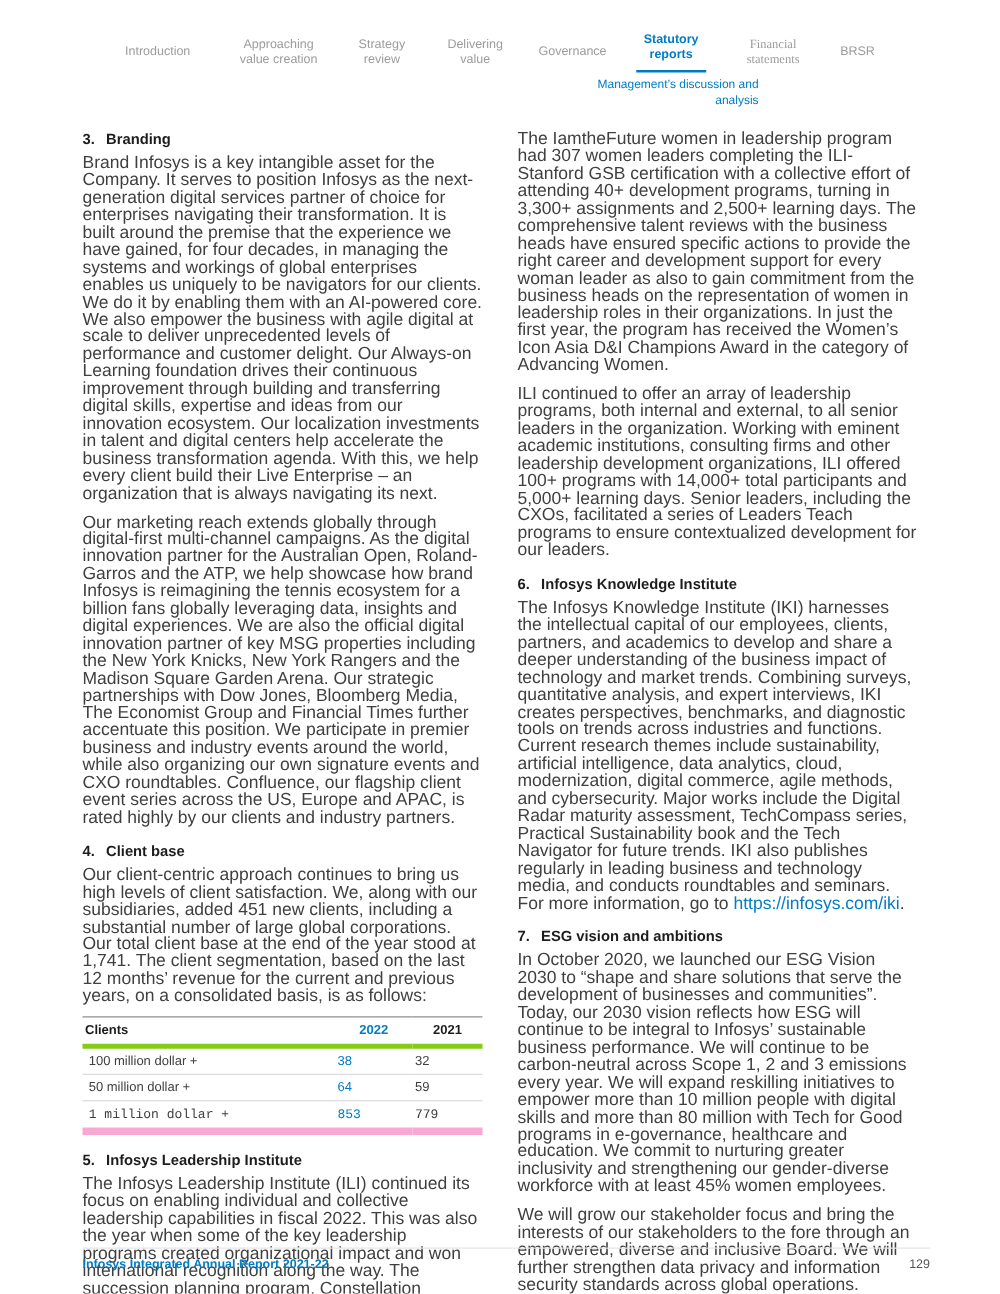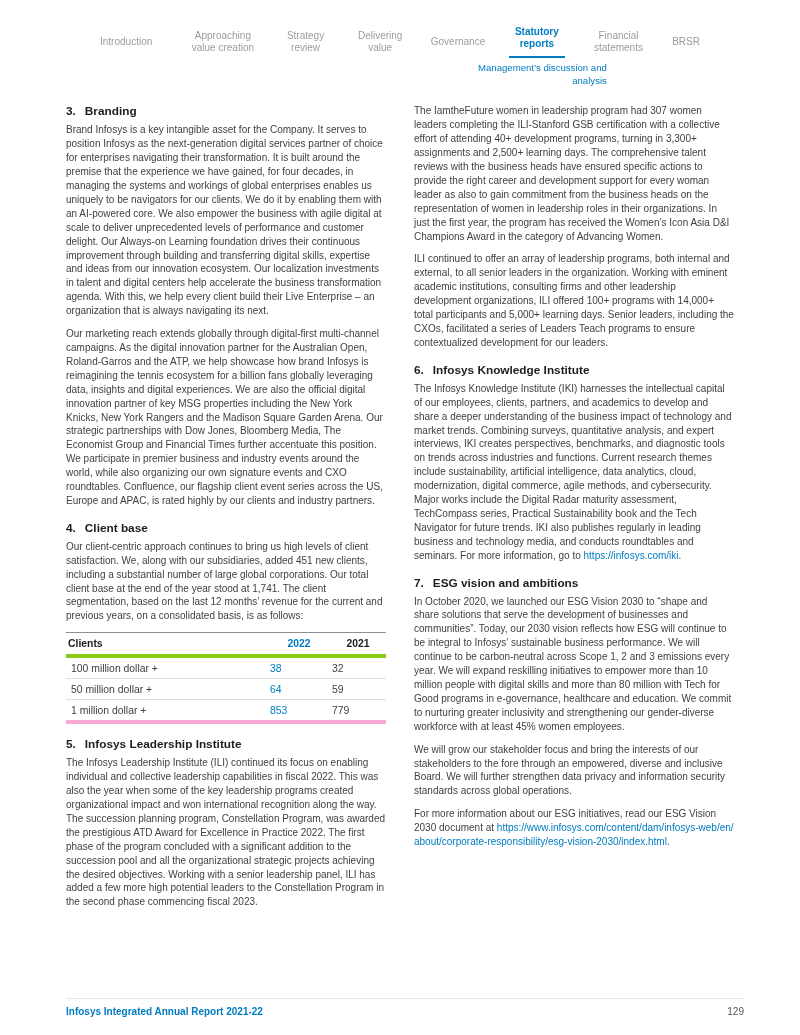--- a/index.html
+++ b/index.html
@@ -25,21 +25,21 @@
     font-size: 10px;
     line-height: 1.22;
     color: #9c9c9c;
     text-align: center;
     cursor: default;
   }
   .nav-tab.w66 { width: 70px; margin-left: 12px; }
   .nav-tab.w46 { width: 48px; }
   .nav-tab.w52 { width: 54px; }
   .nav-tab.w50 { width: 56px; }
-  .nav-tab.w58 { width: 60px; }
+  .nav-tab.w58 { width: 60px; font-family: Liberation Serif, serif; }
   .nav-tab.active {
     color: #007CC3;
     font-weight: bold;
     border-bottom: 2px solid #007CC3;
     padding: 0 6px 6px 6px;
     position: relative;
   }
   .subnav {
     position: absolute;
     top: calc(100% + 6px);
@@ -63,21 +63,21 @@
   .section-heading {
     display: flex;
     gap: 9px;
     font-size: 11.8px;
     font-weight: bold;
     color: #1d1d1d;
     margin: 13px 0 5px 0;
   }
   .section-heading.first { margin-top: 0; }
   p.body {
-    font-size: 10px;
+    font-size: 14px;
     line-height: 13.9px;
     margin: 0 0 9px 0;
     color: #3f3f3f;
   }
   a.link, .link { color: #007CC3; text-decoration: none; word-break: break-all; cursor: pointer; }
   
   table.client-table {
     width: 100%;
     border-collapse: collapse;
     margin: 8px 0 8px 0;
@@ -94,21 +94,21 @@
   .client-table th.num { text-align: center; }
   .client-table th.blue { color: #007CC3; }
   .client-table td {
     padding: 4.5px 2px;
     border-bottom: 1px solid #dcdcdc;
     color: #3f3f3f;
   }
   .client-table td.label { padding-left: 5px; }
   .client-table td.num { text-align: left; }
   .client-table td.blue { color: #007CC3; }
-  .client-table tr:last-child td { border-bottom: 4px solid #f9a8d4; }
+  .client-table tr:last-child td { border-bottom: 6px solid #f9a8d4; font-family: Liberation Mono, monospace; }
   
   .footer {
     position: absolute;
     left: 66px;
     right: 56px;
     bottom: 18px;
     display: flex;
     justify-content: space-between;
     align-items: center;
     border-top: 1px solid #e6e6e6;

